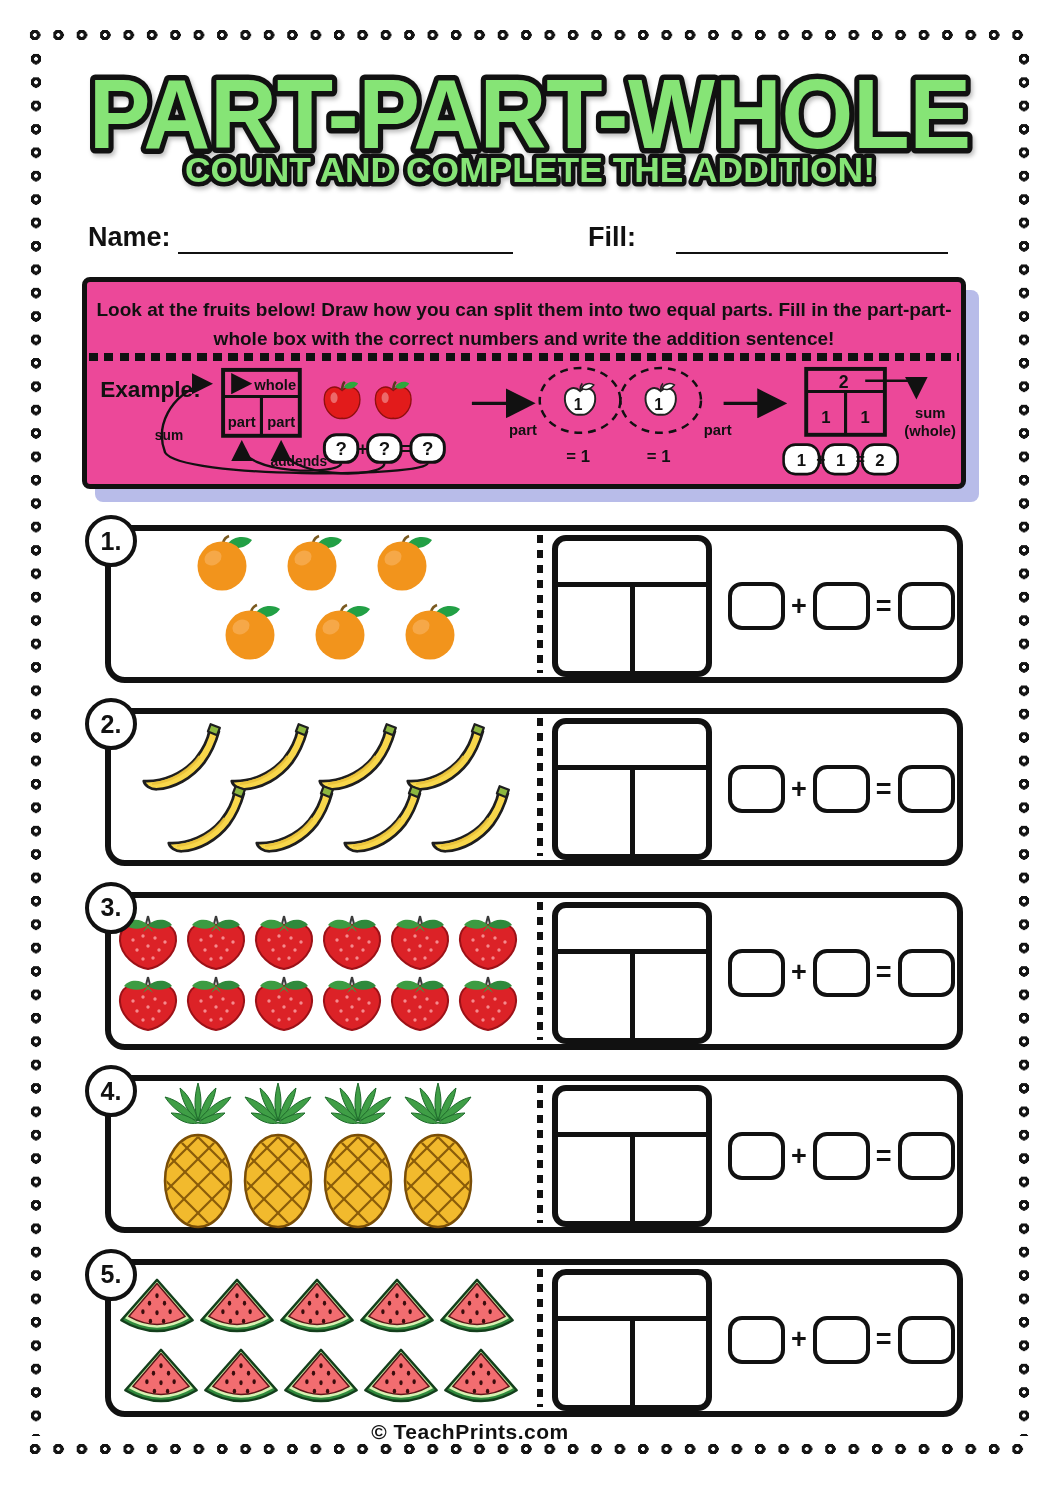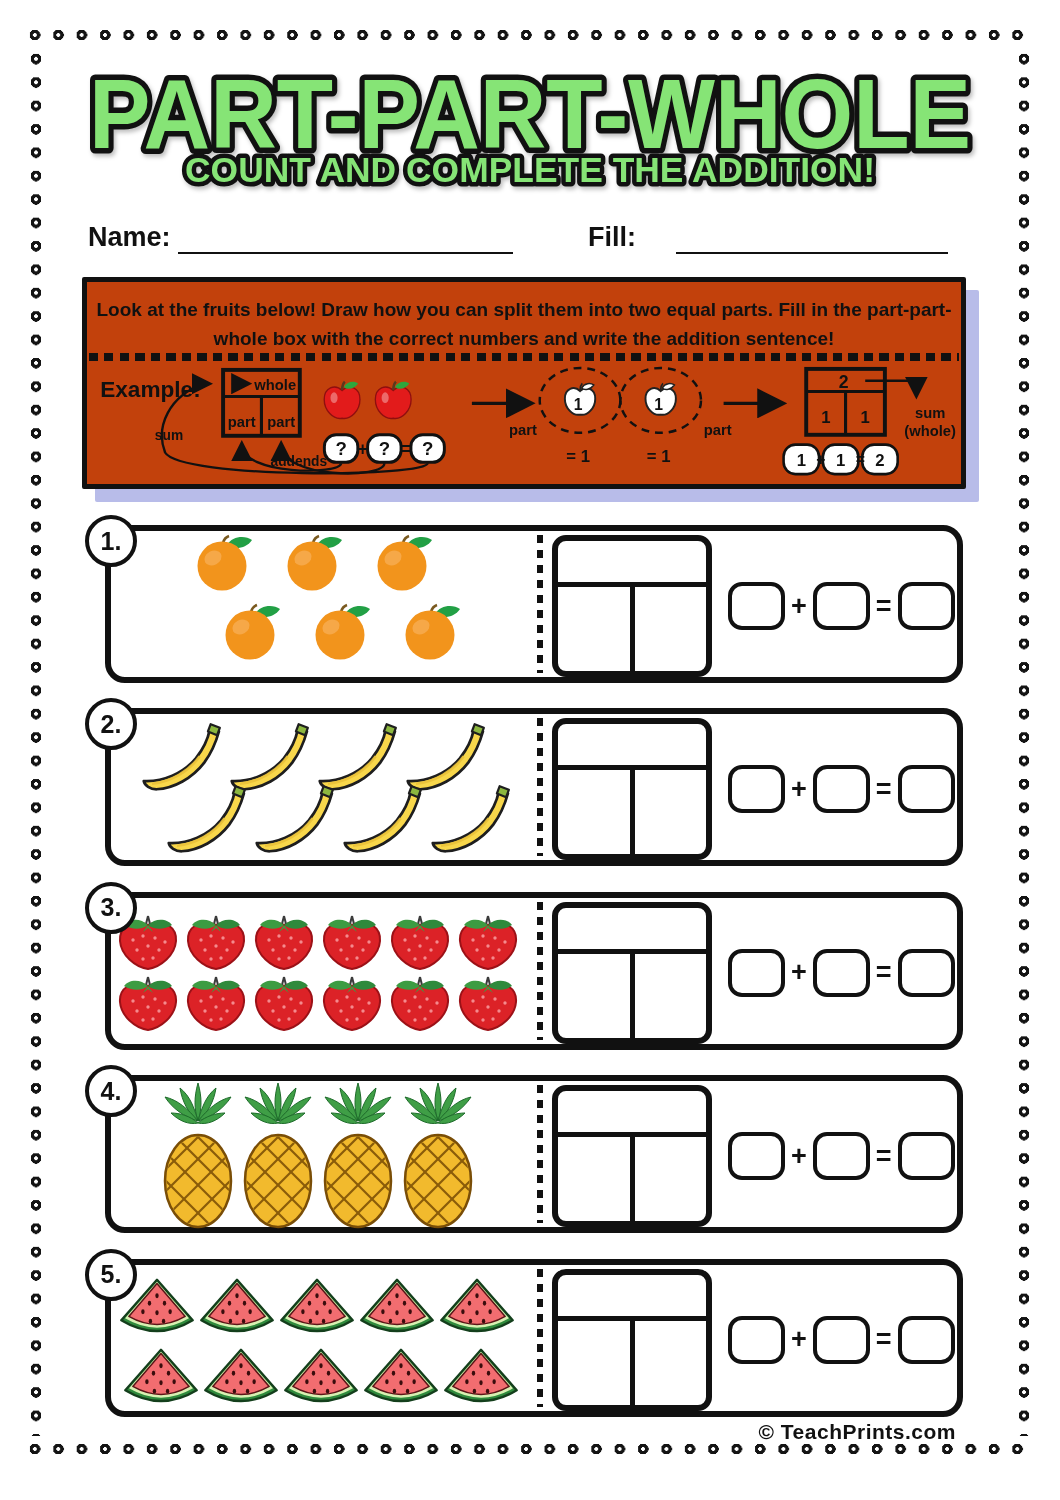--- a/index.html
+++ b/index.html
@@ -11,22 +11,22 @@
   .dots-top{left:28px;top:28px;width:1004px;height:14px;background-size:23.4px 14px;}
   .dots-bottom{left:28px;top:1442px;width:1004px;height:14px;background-size:23.4px 14px;}
   .dots-left,.dots-right{top:52px;width:14px;height:1384px;background-repeat:repeat-y;background-size:14px 23.4px;}
   .dots-left{left:29px;} .dots-right{left:1017px;}
   
   .header-svg{position:absolute;left:0;top:50px;filter:drop-shadow(2px 3px 2px rgba(0,0,0,.25));}
   .namedate{position:absolute;top:218px;left:0;width:1060px;height:44px;font-weight:bold;font-size:27px;text-align:right;}
   .nd-label{position:absolute;top:4px;}
   .nd-line{position:absolute;top:34px;border-bottom:2.5px solid #111;}
   
-  .instr-box{position:absolute;left:82px;top:277px;width:874px;height:202px;background:#c2410c;
-             border:5px solid #111;border-radius:2px;box-shadow:13px 13px 0 0 #b8bce9;}
+  .instr-box{position:absolute;left:82px;top:277px;width:874px;height:202px;background:#ec4899;
+             border:5px solid #111;border-radius:8px;box-shadow:13px 13px 0 0 #b8bce9;}
   .instr-text{margin:13px auto 0;width:856px;text-align:center;font-weight:bold;font-size:19px;line-height:1.55;}
   .instr-sep{position:absolute;left:2px;right:2px;top:71px;height:8px;
              background:repeating-linear-gradient(90deg,#111 0 9px,transparent 9px 15.5px);}
   .example-svg{position:absolute;left:0;top:82px;}
   
   .row{position:absolute;left:105px;width:846px;height:146px;border:6px solid #111;border-radius:20px;background:#fff;}
   .row-number{position:absolute;left:-26px;top:-16px;width:44px;height:44px;border:4px solid #111;border-radius:50%;
               background:#fff;z-index:2;display:flex;align-items:center;justify-content:center;
               font-weight:bold;font-size:25px;}
   .fruit-zone{position:absolute;left:0;top:0;width:426px;height:146px;}
@@ -45,22 +45,22 @@
   .f-orange .line-0{margin:2px 0 0 81px;gap:26px;}
   .f-orange .line-1{margin:11px 0 0 109px;gap:26px;}
   .f-banana .line-0{margin:7px 0 0 30px;gap:0;}
   .f-banana .line-1{margin:-14px 0 0 55px;gap:0;}
   .f-strawberry .line-0{margin:14px 0 0 4px;gap:2px;}
   .f-strawberry .line-1{margin:1px 0 0 4px;gap:2px;}
   .f-pineapple .line-0{margin:2px 0 0 47px;gap:0;}
   .f-watermelon .line-0{margin:12px 0 0 6px;gap:0;}
   .f-watermelon .line-1{margin:8px 0 0 10px;gap:0;}
   
-  .footer{position:absolute;left:0;top:1420px;width:940px;text-align:right;
-          font-weight:bold;font-size:21px;letter-spacing:.5px;margin-left:16px;}
+  .footer{position:absolute;left:0;top:1420px;width:940px;text-align:center;
+          font-weight:bold;font-size:21px;letter-spacing:.5px;}
 </style>
 </head>
 <body>
 
 <div id="page">
 
   <svg width="0" height="0" style="position:absolute" aria-hidden="true">
     <defs>
       <symbol id="sym-orange" viewBox="0 0 64 58">
         <path d="M31 10 C32 6 34 4 37 3" stroke="#7a5a20" stroke-width="2.6" fill="none"></path>

